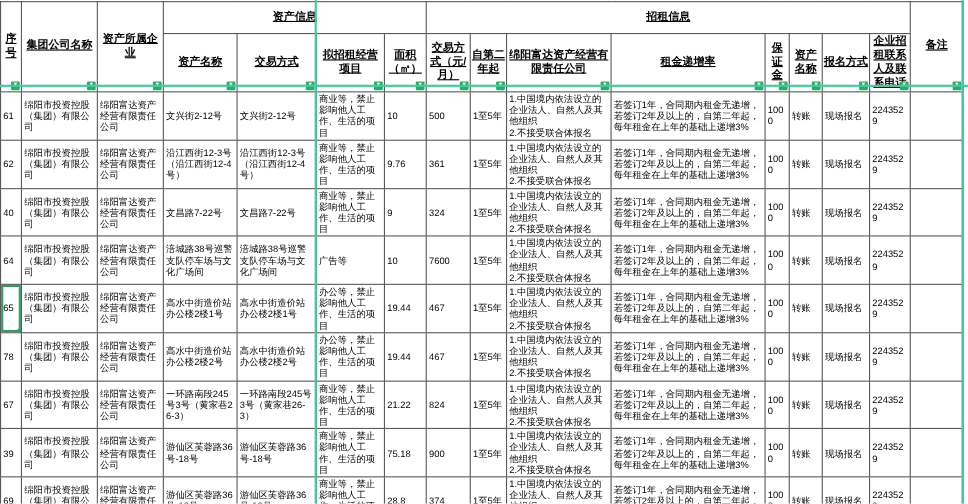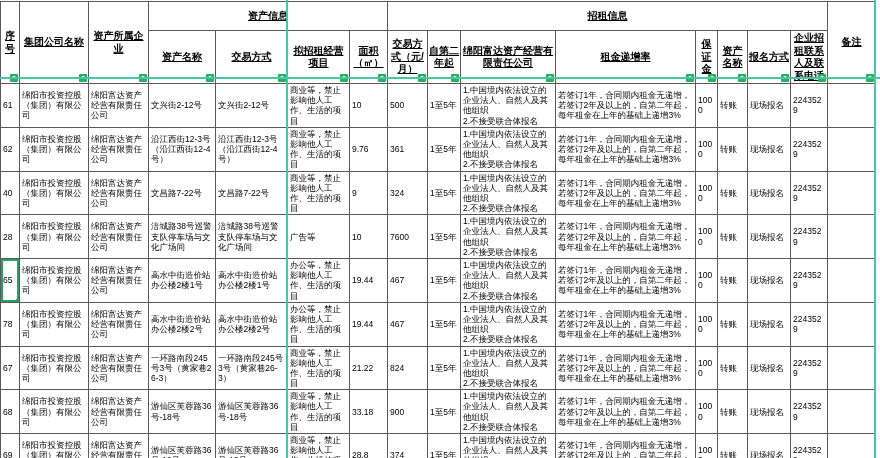--- a/index.html
+++ b/index.html
@@ -130,21 +130,21 @@
           <td class="col-conditions">1.中国境内依法设立的企业法人、自然人及其他组织
 2.不接受联合体报名</td>
           <td class="col-increase">若签订1年，合同期内租金无递增，若签订2年及以上的，自第二年起，每年租金在上年的基础上递增3%</td>
           <td class="col-deposit">1000</td>
           <td class="col-trade">转账</td>
           <td class="col-signup">现场报名</td>
           <td class="col-contact">2243529</td>
           <td class="col-remark"></td>
         </tr>
         <tr style="height: 37px;">
-          <td class="col-seq">28</td>
+          <td class="col-seq">64</td>
           <td class="col-group">绵阳市投资控股（集团）有限公司</td>
           <td class="col-owner">绵阳富达资产经营有限责任公司</td>
           <td class="col-name">涪城路38号巡警支队停车场与文化广场间</td>
           <td class="col-location">涪城路38号巡警支队停车场与文化广场间</td>
           <td class="col-project">广告等</td>
           <td class="col-area">10</td>
           <td class="col-price">7600</td>
           <td class="col-term">1至5年</td>
           <td class="col-conditions">1.中国境内依法设立的企业法人、自然人及其他组织
 2.不接受联合体报名</td>
@@ -206,27 +206,27 @@
           <td class="col-conditions">1.中国境内依法设立的企业法人、自然人及其他组织
 2.不接受联合体报名</td>
           <td class="col-increase">若签订1年，合同期内租金无递增，若签订2年及以上的，自第二年起，每年租金在上年的基础上递增3%</td>
           <td class="col-deposit">1000</td>
           <td class="col-trade">转账</td>
           <td class="col-signup">现场报名</td>
           <td class="col-contact">2243529</td>
           <td class="col-remark"></td>
         </tr>
         <tr class="page-break" style="height: 38px;">
-          <td class="col-seq">68</td>
+          <td class="col-seq">39</td>
           <td class="col-group">绵阳市投资控股（集团）有限公司</td>
           <td class="col-owner">绵阳富达资产经营有限责任公司</td>
           <td class="col-name">游仙区芙蓉路36号-18号</td>
           <td class="col-location">游仙区芙蓉路36号-18号</td>
           <td class="col-project">商业等，禁止影响他人工作、生活的项目</td>
-          <td class="col-area">33.18</td>
+          <td class="col-area">75.18</td>
           <td class="col-price">900</td>
           <td class="col-term">1至5年</td>
           <td class="col-conditions">1.中国境内依法设立的企业法人、自然人及其他组织
 2.不接受联合体报名</td>
           <td class="col-increase">若签订1年，合同期内租金无递增，若签订2年及以上的，自第二年起，每年租金在上年的基础上递增3%</td>
           <td class="col-deposit">1000</td>
           <td class="col-trade">转账</td>
           <td class="col-signup">现场报名</td>
           <td class="col-contact">2243529</td>
           <td class="col-remark"></td>

